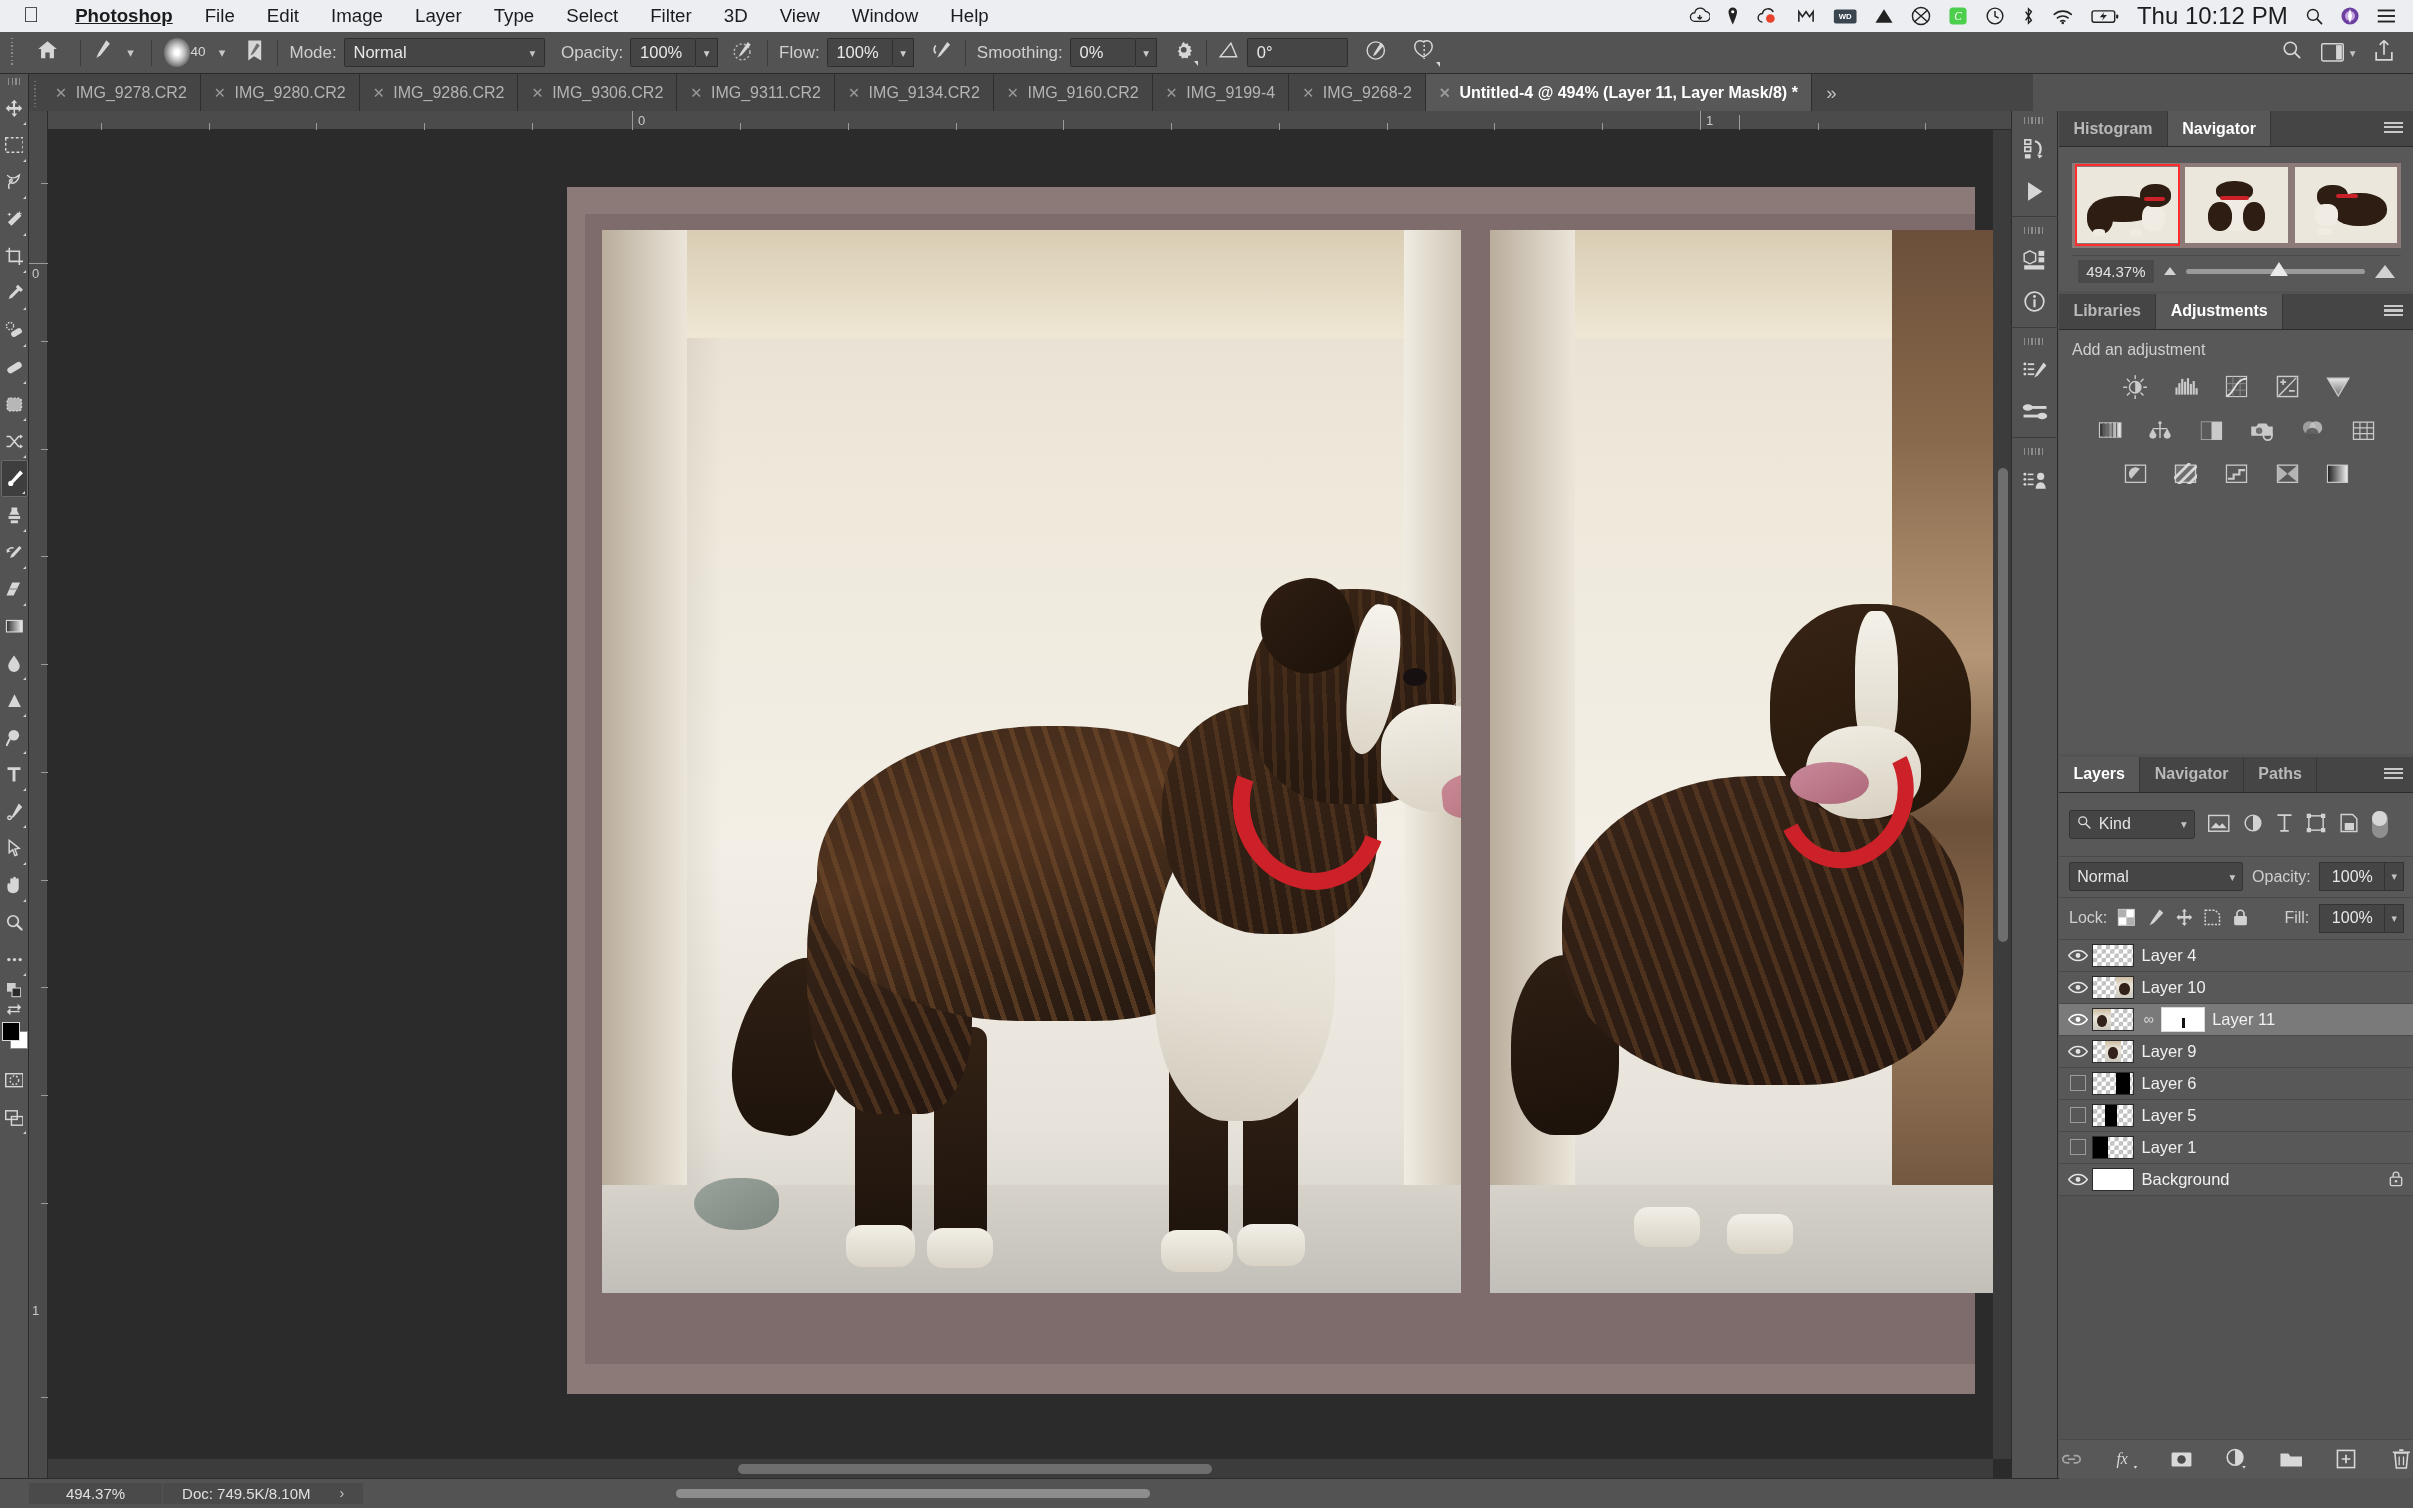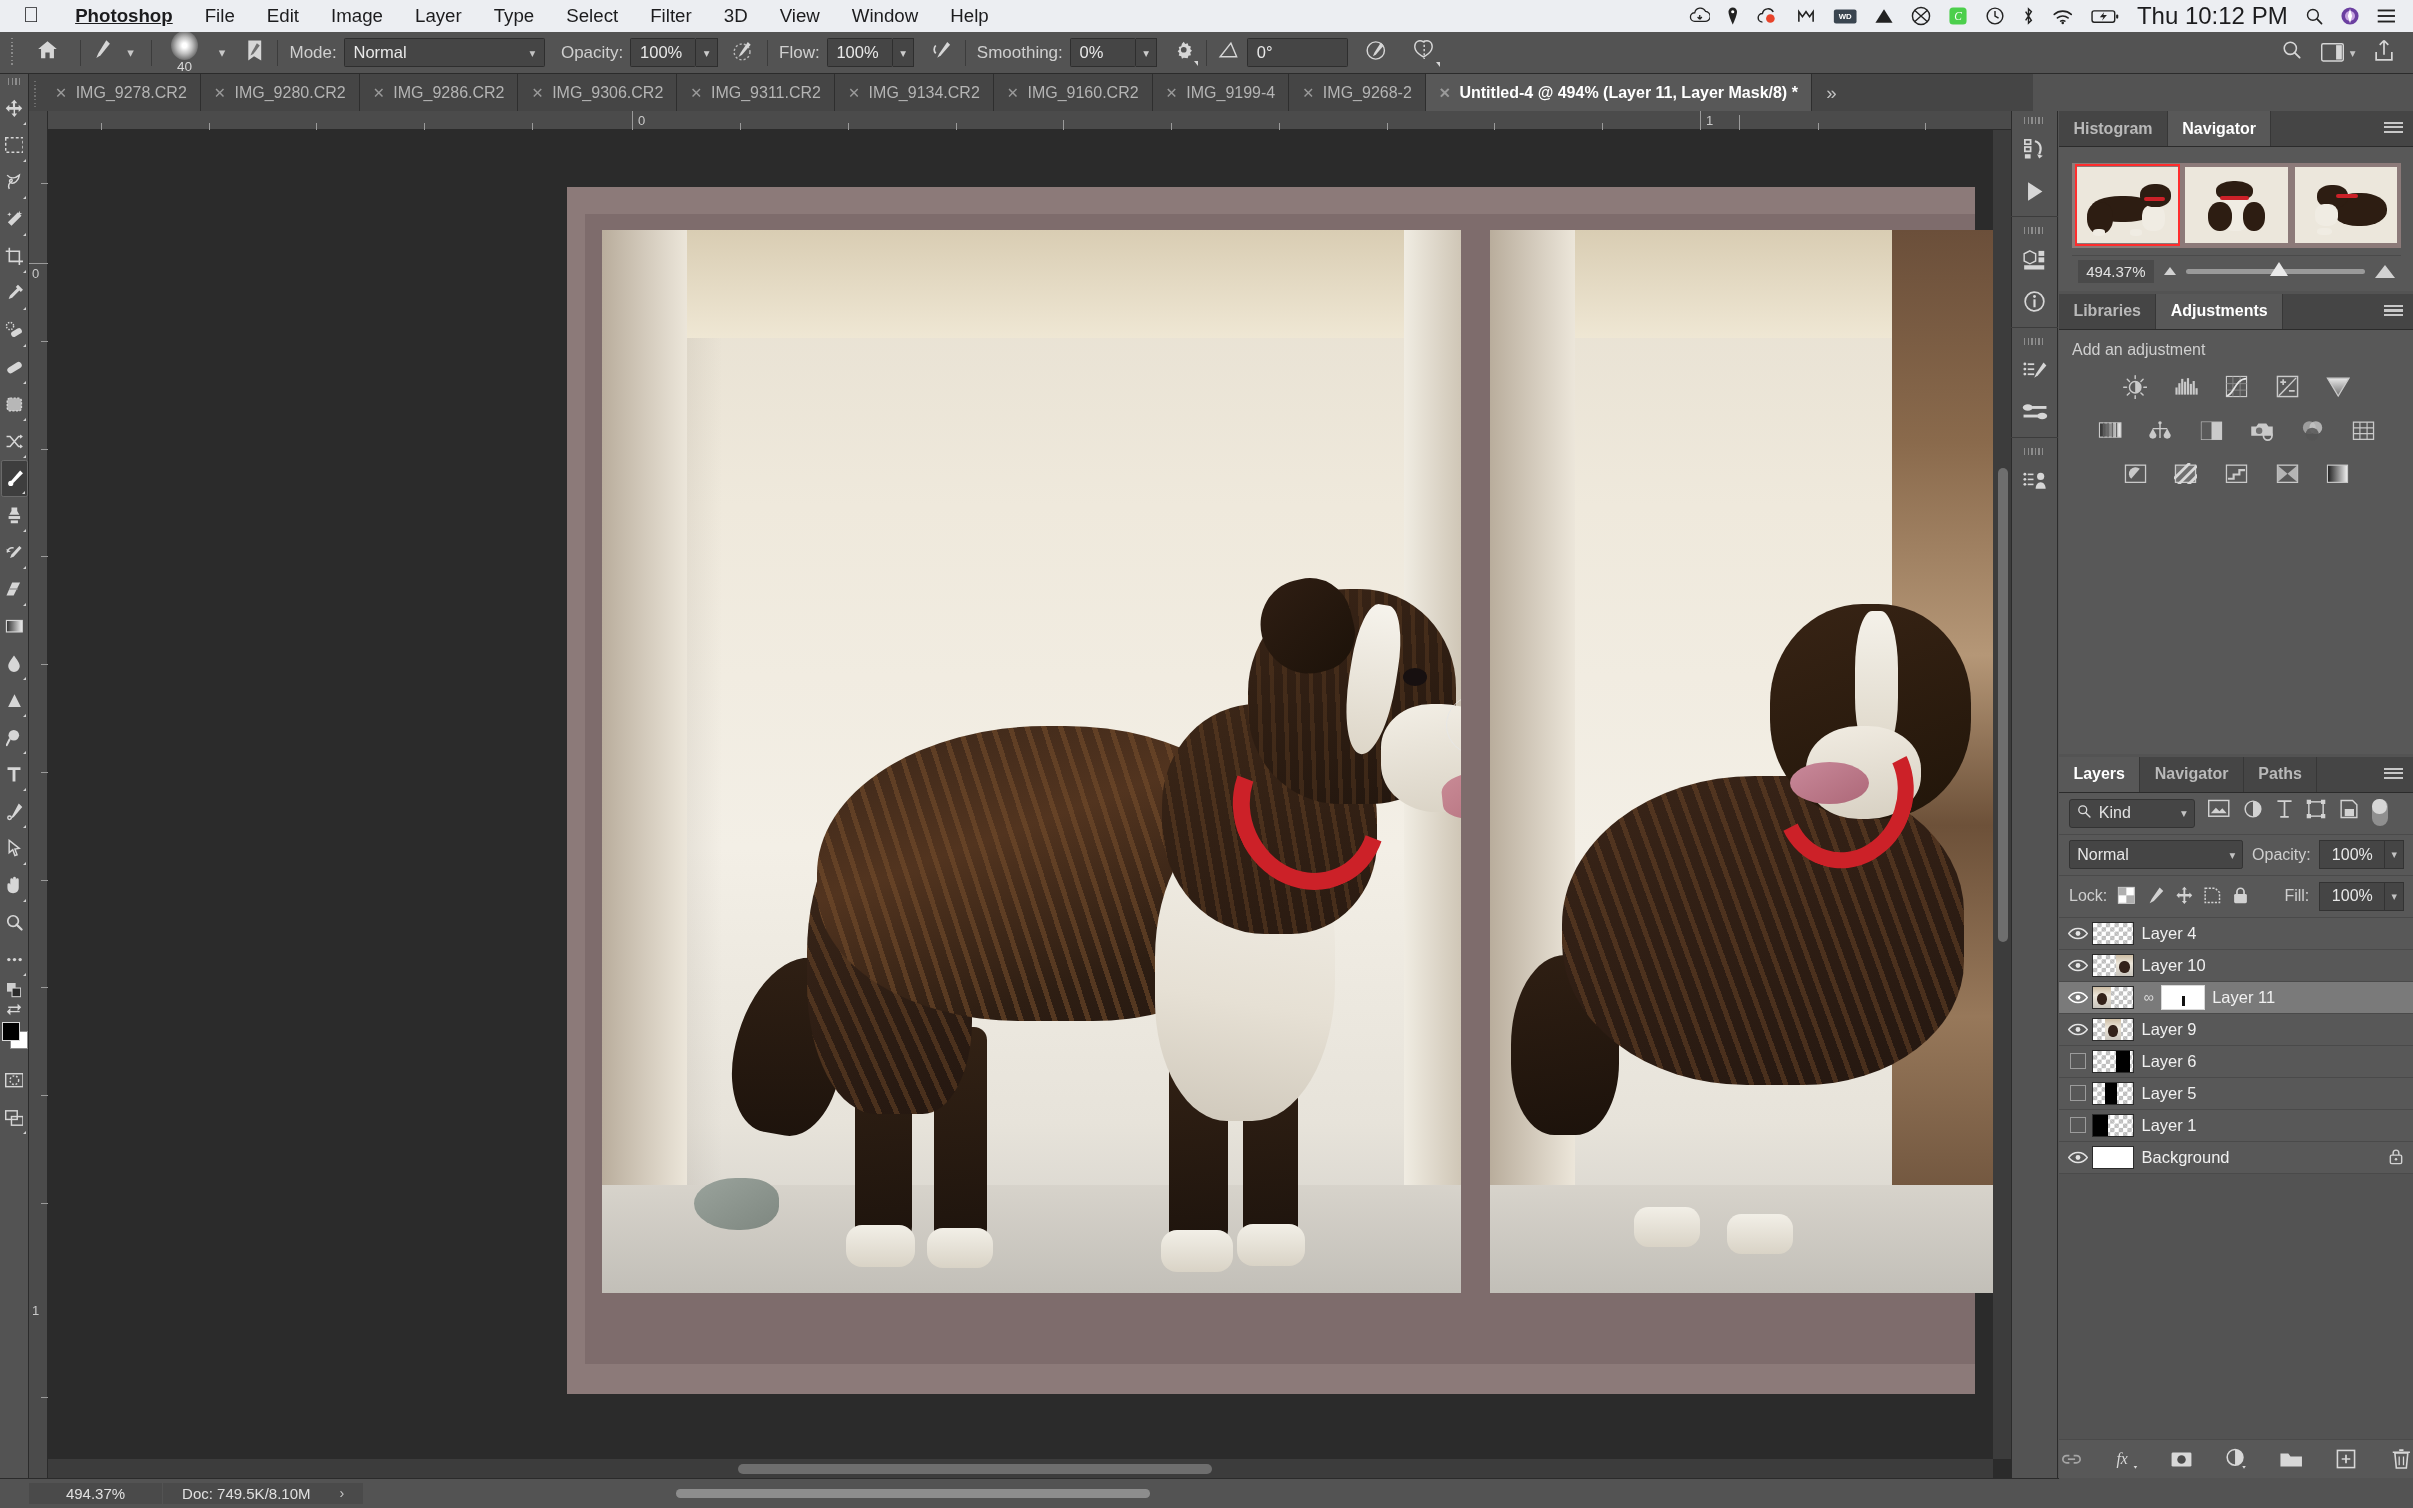--- a/index.html
+++ b/index.html
@@ -45,21 +45,21 @@
     background: #454545; border: 0.7px solid #2e2e2e; color: #e8e8e8;
     height: 29px; display: flex; align-items: center; padding: 0 8.6px;
     font-size: 16.5px; border-radius: 1.4px;
   }
   .opt-field.w-select { width: 201px; }
   .opt-field.w-small { width: 66px; justify-content: flex-start; }
   .caret { width: 18.7px; height: 29px; display: flex; align-items: center; justify-content: center;
     color: #c8c8c8; font-size: 13px; }
   .caret-box { background: #454545; border: 0.7px solid #2e2e2e; border-left: none; height: 29px;
     width: 21.5px; display: flex; align-items: center; justify-content: center; color: #ccc; font-size: 11.5px; }
-  .brush-preview { display: flex; flex-direction: column; align-items: center; width: 42px; }
+  .brush-preview { display: flex; flex-direction: row; align-items: center; width: 42px; }
   .brush-dot { width: 27px; height: 29px; border-radius: 50%;
     background: radial-gradient(ellipse at center, #ffffff 12%, #bdbdbd 42%, #6b6b6b 72%, #555 100%); }
   .brush-num { font-size: 13.6px; color: #d6d6d6; margin-top: -1.4px; }
   .optbar-right { margin-left: auto; display: flex; align-items: center; gap: 18.7px; padding-right: 18.7px; }
 
   
   .tabbar {
     position: absolute; top: 74px; left: 29px; width: 2004px; height: 37px;
     background: #454545; display: flex; align-items: stretch; z-index: 30;
   }
@@ -372,21 +372,21 @@
     border-bottom: 13px solid #d2d2d2; }
 
   
   .adj-body { padding: 11.5px 13px 18.7px; }
   .adj-title { font-size: 16px; color: #cfcfcf; margin-bottom: 13px; }
   .adj-row { display: flex; justify-content: center; gap: 18.7px; margin-bottom: 14.4px; }
   .adj-ic { width: 32px; height: 29px; display: flex; align-items: center; justify-content: center; }
 
   
   .layers-toolrow {
-    display: flex; gap: 13px; padding: 6px 10px; background: #585858;
+    display: flex; align-items: center; gap: 13px; padding: 17px 10px; background: #585858;
     border-bottom: 0.7px solid #4a4a4a;
   }
   .kind-select {
     display: flex; align-items: center; gap: 7.2px; background: #454545; border: 0.7px solid #333;
     border-radius: 2.9px; height: 29px; padding: 0 7.2px; width: 126px; color: #e2e2e2; font-size: 16px;
   }
   .kind-select .sp { margin-left: auto; font-size: 11.5px; color: #c3c3c3; }
   .filter-toggle { width: 16px; height: 27px; background: #8f8f8f; border-radius: 8px; position: relative; }
   .filter-toggle::after { content:''; position: absolute; left: 0.7px; top: 0.7px; width: 14.4px; height: 14.4px;
     background: #d6d6d6; border-radius: 50%; }

